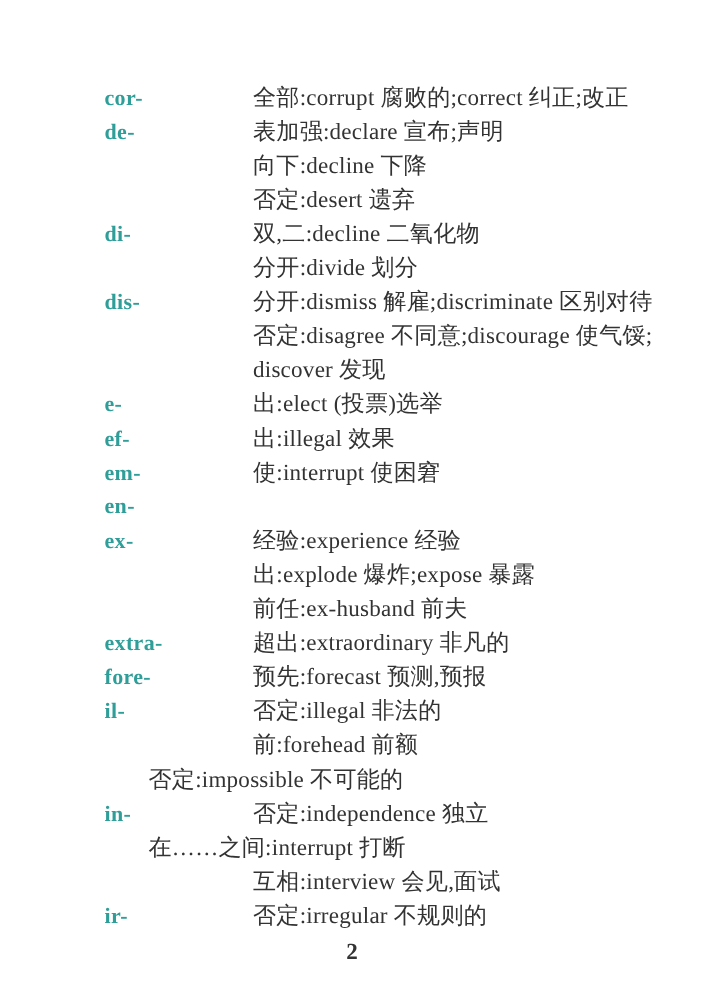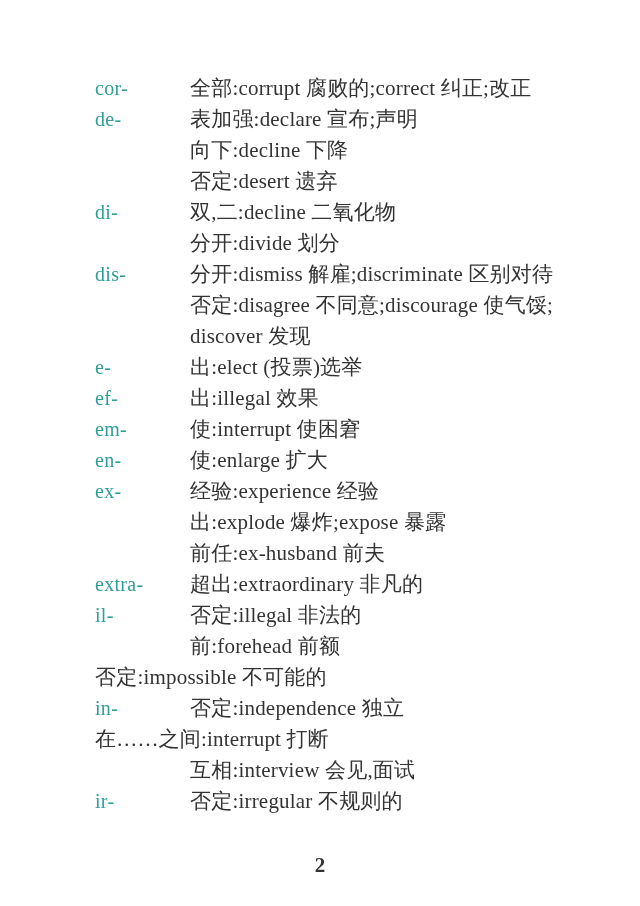--- a/index.html
+++ b/index.html
@@ -30,28 +30,29 @@
     display: flex;
     align-items: baseline;
     height: 31px;
     line-height: 31px;
     font-size: 21px;
     color: var(--text, #333333);
   }
   .prefix {
     flex: 0 0 95px;
     width: 95px;
-    font-weight: normal;
+    font-weight: bold;
     font-size: 20px;
     color: var(--accent, #2f9e99);
     letter-spacing: 0.3px;
   }
   .def {
     white-space: nowrap;
     letter-spacing: 0.2px;
+    margin-left: 40px;
   }
   .page-number {
     position: absolute;
     top: 853px;
     left: 0;
     width: 640px;
     text-align: center;
     font-weight: bold;
     font-size: 21px;
     color: var(--text, #333333);
@@ -117,21 +118,20 @@
     <span class="def">出:illegal 效果</span>
   </div>
 
   <div class="row">
     <span class="prefix">em-</span>
     <span class="def">使:interrupt 使困窘</span>
   </div>
 
   <div class="row">
     <span class="prefix">en-</span>
-    <span class="def">使:enlarge 扩大</span>
   </div>
 
   <div class="row">
     <span class="prefix">ex-</span>
     <span class="def">经验:experience 经验</span>
   </div>
 
   <div class="row">
     <span class="prefix"></span>
     <span class="def">出:explode 爆炸;expose 暴露</span>
@@ -140,20 +140,24 @@
   <div class="row">
     <span class="prefix"></span>
     <span class="def">前任:ex-husband 前夫</span>
   </div>
 
   <div class="row">
     <span class="prefix">extra-</span>
     <span class="def">超出:extraordinary 非凡的</span>
   </div>
 
+  <div class="row">
+    <span class="prefix">fore-</span>
+    <span class="def">预先:forecast 预测,预报</span>
+  </div>
 
   <div class="row">
     <span class="prefix">il-</span>
     <span class="def">否定:illegal 非法的</span>
   </div>
 
   <div class="row">
     <span class="prefix"></span>
     <span class="def">前:forehead 前额</span>
   </div>

